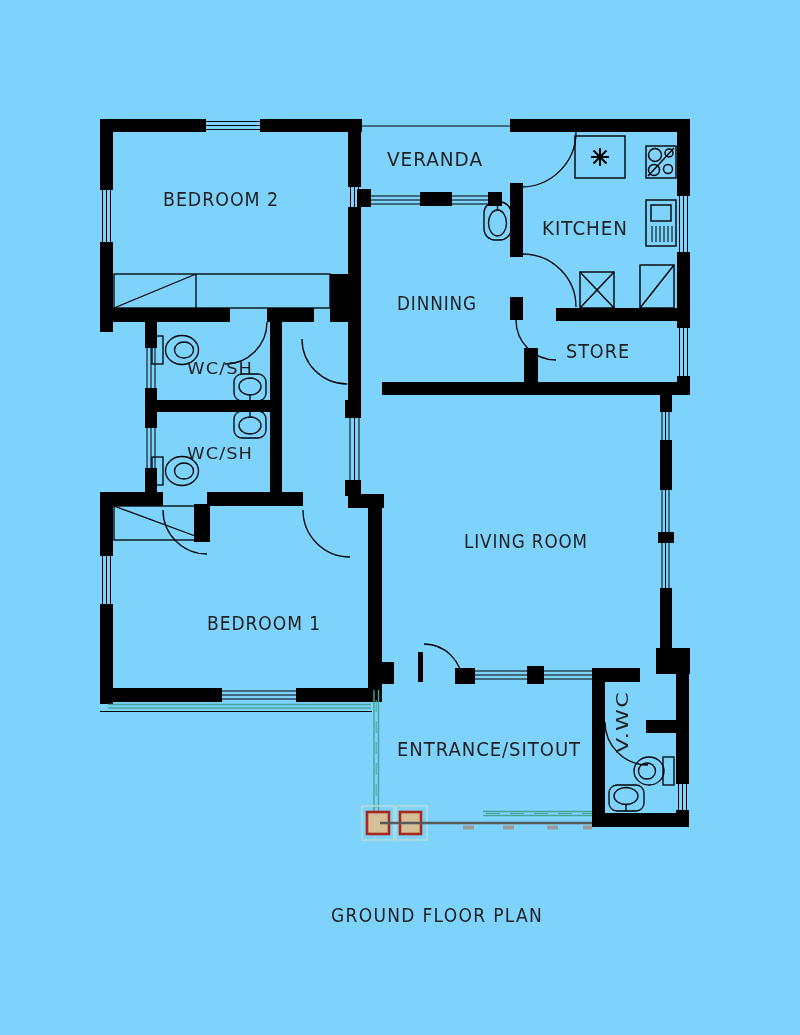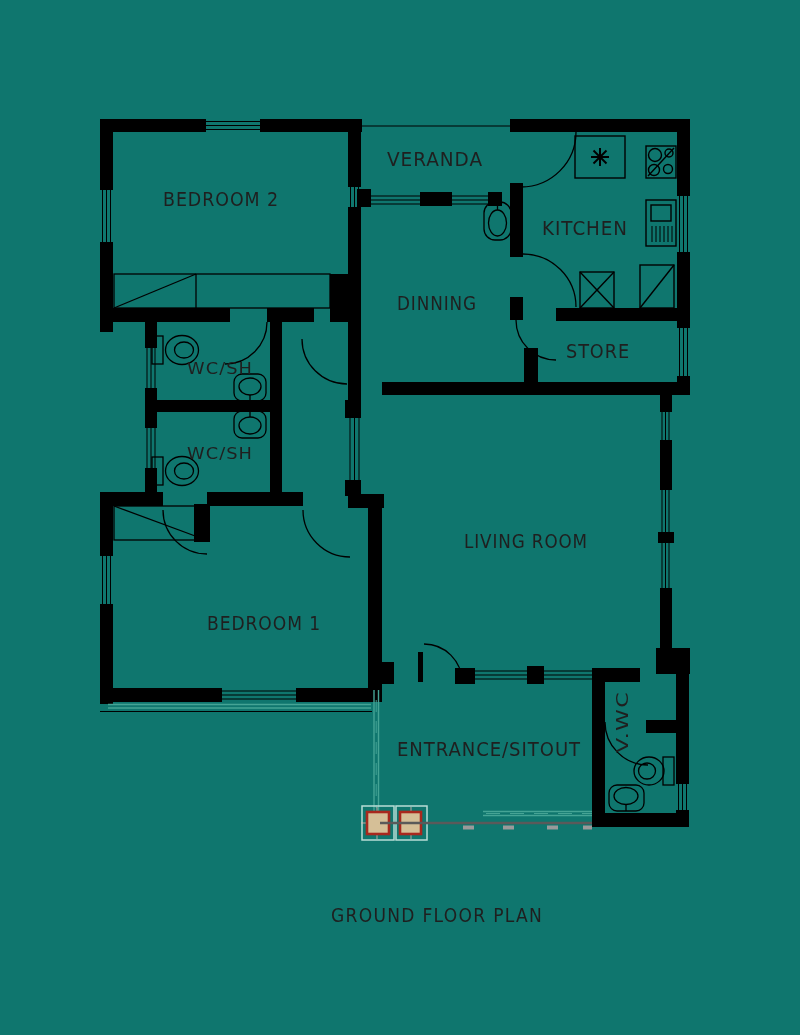--- a/index.html
+++ b/index.html
@@ -1,16 +1,16 @@
 <!DOCTYPE html>
 <html><head>
 <meta charset="utf-8">
 <style>
   html,body{margin:0;padding:0;background:#ffffff;}
-  .canvas{position:relative;width:800px;height:1035px;background:#0f766e;overflow:hidden;
+  .canvas{position:relative;width:800px;height:1035px;background:#7dd3fc;overflow:hidden;
           font-family:"DejaVu Sans",sans-serif;}
   svg{position:absolute;left:0;top:0;}
   text{fill:#1f1f1f;font-family:"DejaVu Sans",sans-serif;}
   .room-label{letter-spacing:1px;}
 </style>
 </head>
 <body>
 
 <div class="canvas">
 <svg width="800" height="1035" viewBox="0 0 800 1035">

